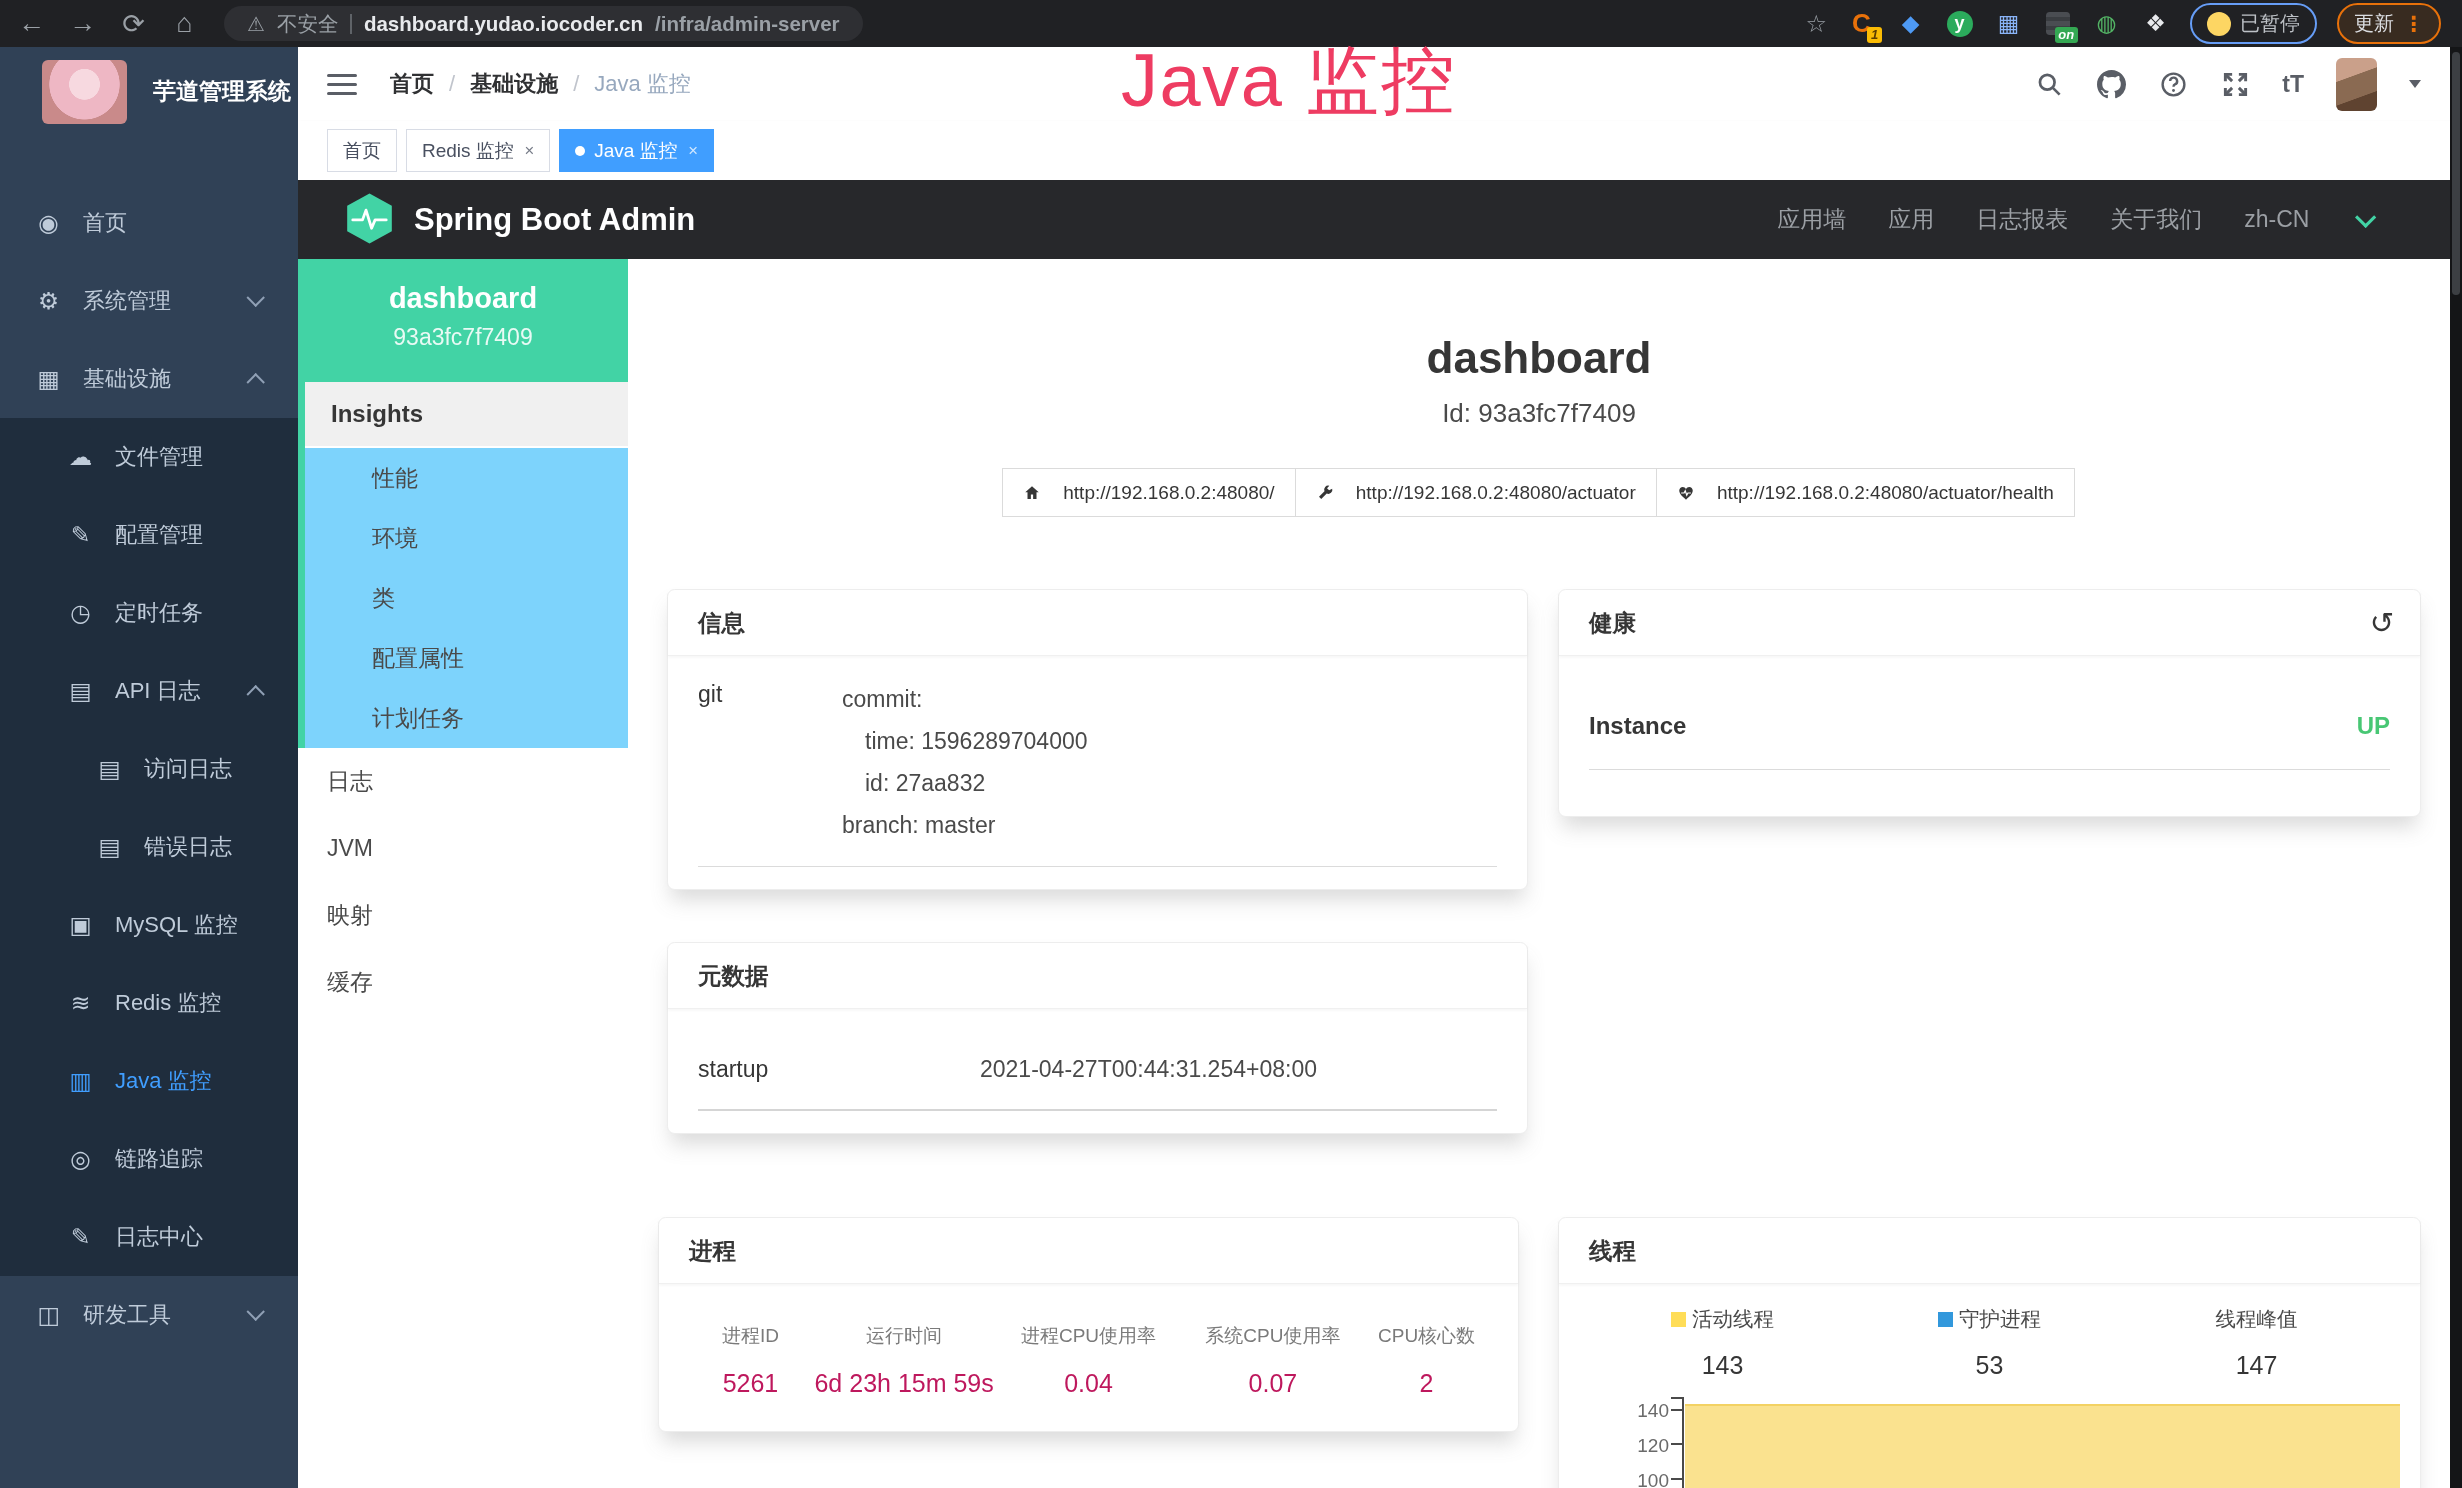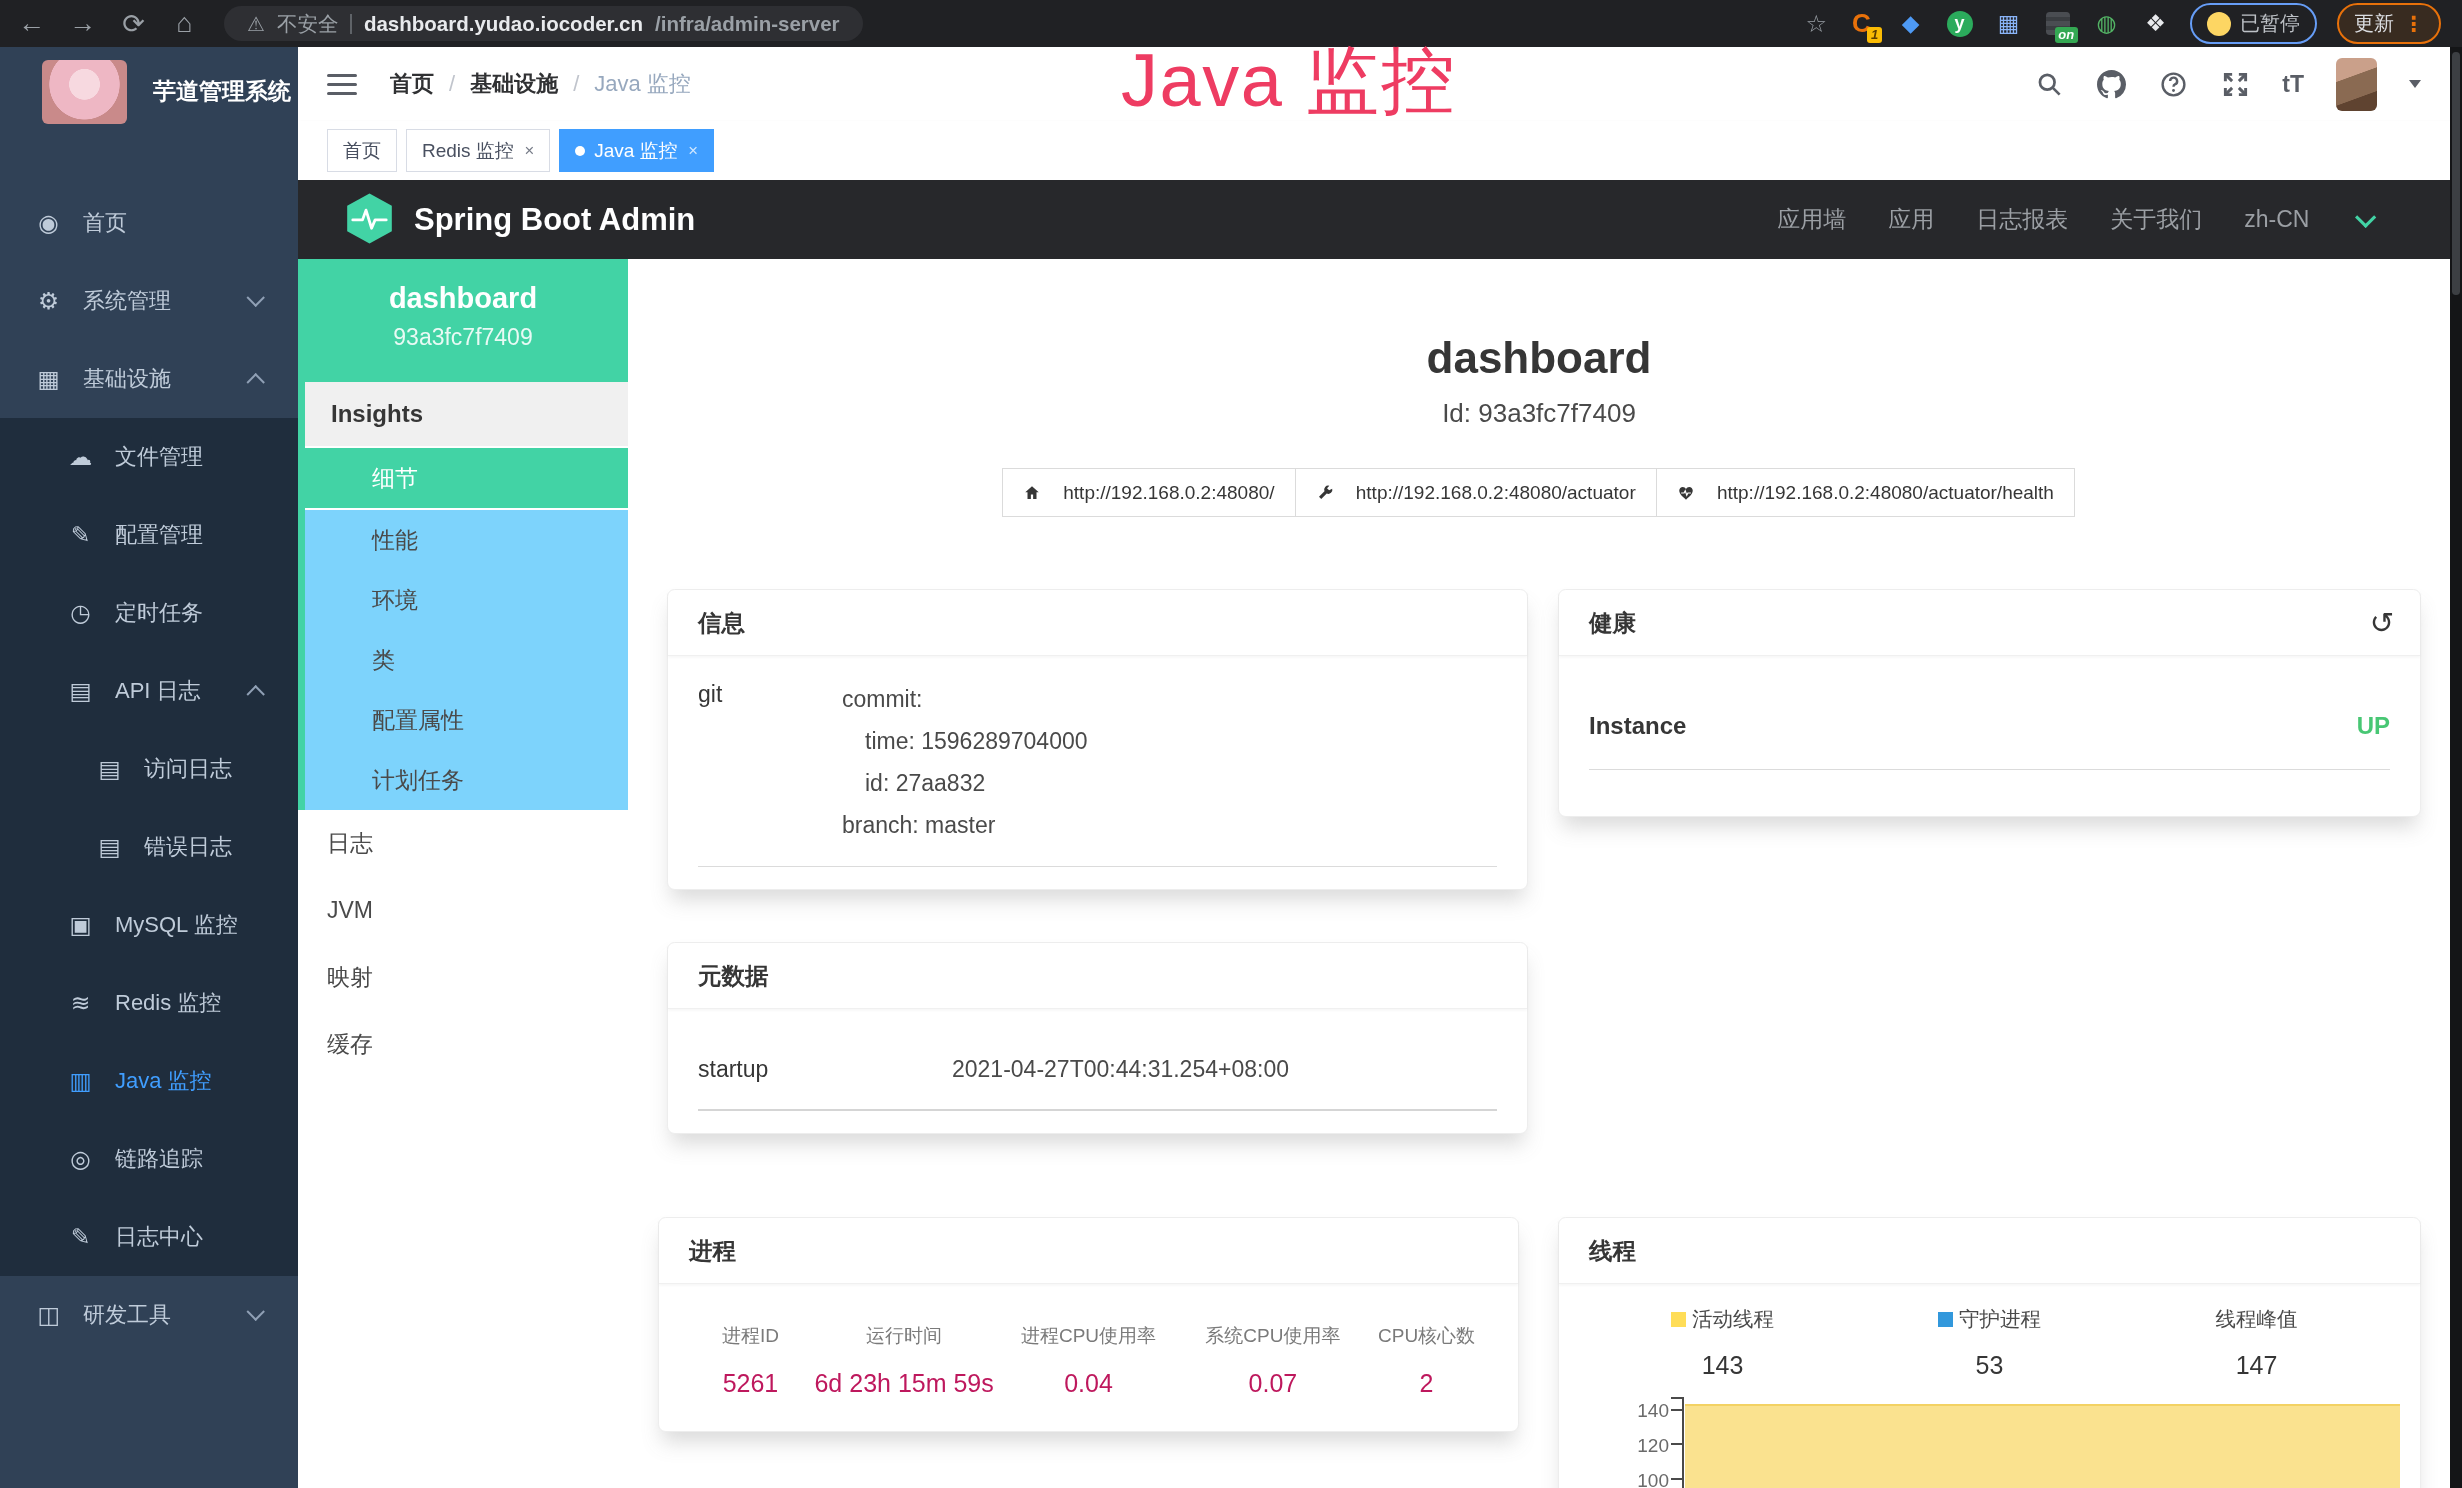--- a/index.html
+++ b/index.html
@@ -129,21 +129,21 @@
   .rlines .ind{padding-left:23px;}
 
   .card-health{left:930px;top:330px;width:861px;height:226px;}
   .hrow{display:flex;justify-content:space-between;align-items:center;margin-top:56px;padding-bottom:29px;border-bottom:1.5px solid #dbdbdb;}
   .hrow .hl{font-size:24px;font-weight:bold;color:#363636;}
   .hrow .hv{font-size:24px;font-weight:bold;color:#48c774;}
 
   .card-meta{left:39px;top:683px;width:859px;height:190px;}
   .mrow{display:flex;margin-top:47px;padding-bottom:26px;border-bottom:2.3px solid #d5d5d5;}
   .mrow .rlabel{width:254px;font-size:23px;color:#363636;}
-  .mrow .rval{font-size:23px;color:#4a4a4a;}
+  .mrow .rval{font-size:23px;color:#4a4a4a;margin-left:28px;}
 
   .card-process{left:30px;top:958px;width:859px;height:213px;}
   .pcols{display:flex;margin-top:39px;text-align:center;}
   .pcol{flex:1;}
   .pcol.w14{flex:1.5;}
   .plabel{font-size:19px;color:#7a7a7a;}
   .pval{margin-top:20px;font-size:25px;color:#be185d;}
 
   .card-threads{left:930px;top:958px;width:861px;height:531px;}
   .legend{display:flex;text-align:center;padding-top:21px;}
@@ -369,21 +369,20 @@
     </div>
   </div>
 
   <div class="sba-side">
     <div class="app-head">
       <div class="an">dashboard</div>
       <div class="aid">93a3fc7f7409</div>
     </div>
     <div class="insights-wrap">
       <div class="ins-label">Insights</div>
-      <div class="ins-item active">细节</div>
       <div class="ins-item">性能</div>
       <div class="ins-item">环境</div>
       <div class="ins-item">类</div>
       <div class="ins-item">配置属性</div>
       <div class="ins-item">计划任务</div>
     </div>
     <div class="root-item">日志</div>
     <div class="root-item">JVM</div>
     <div class="root-item">映射</div>
     <div class="root-item">缓存</div>

